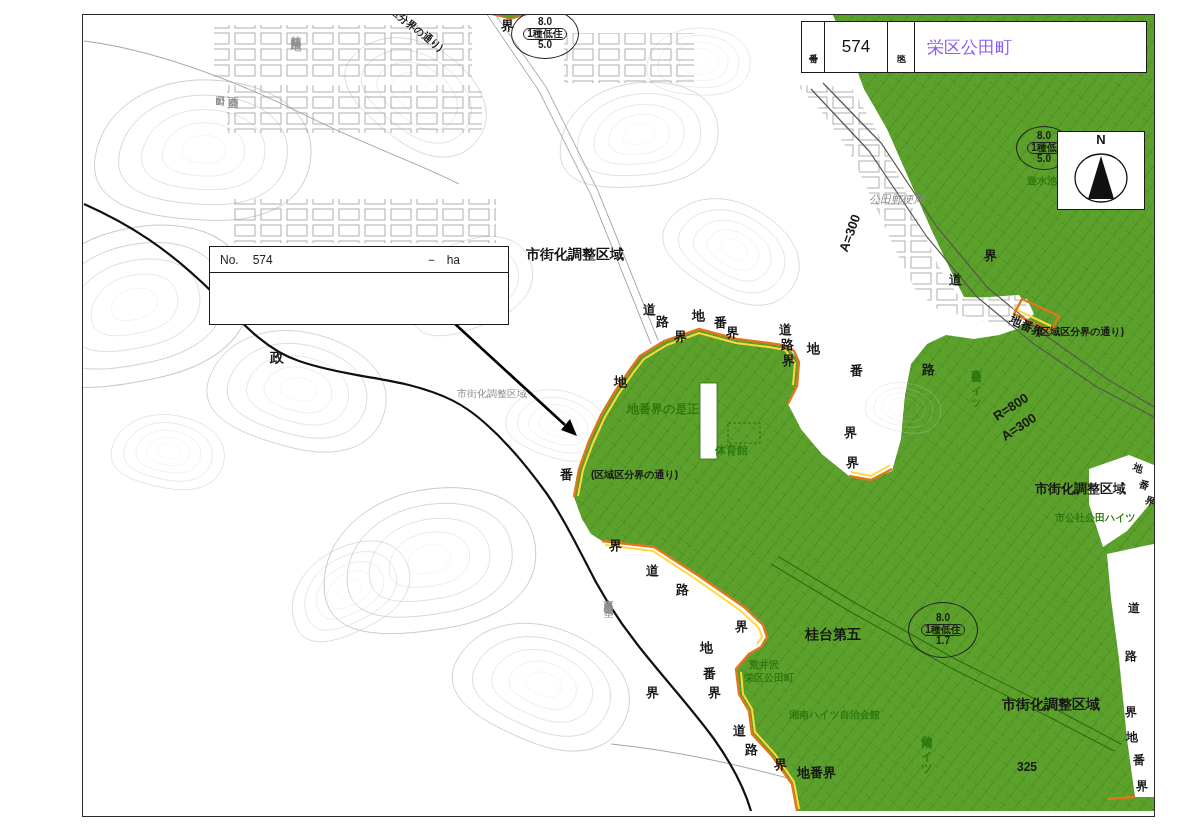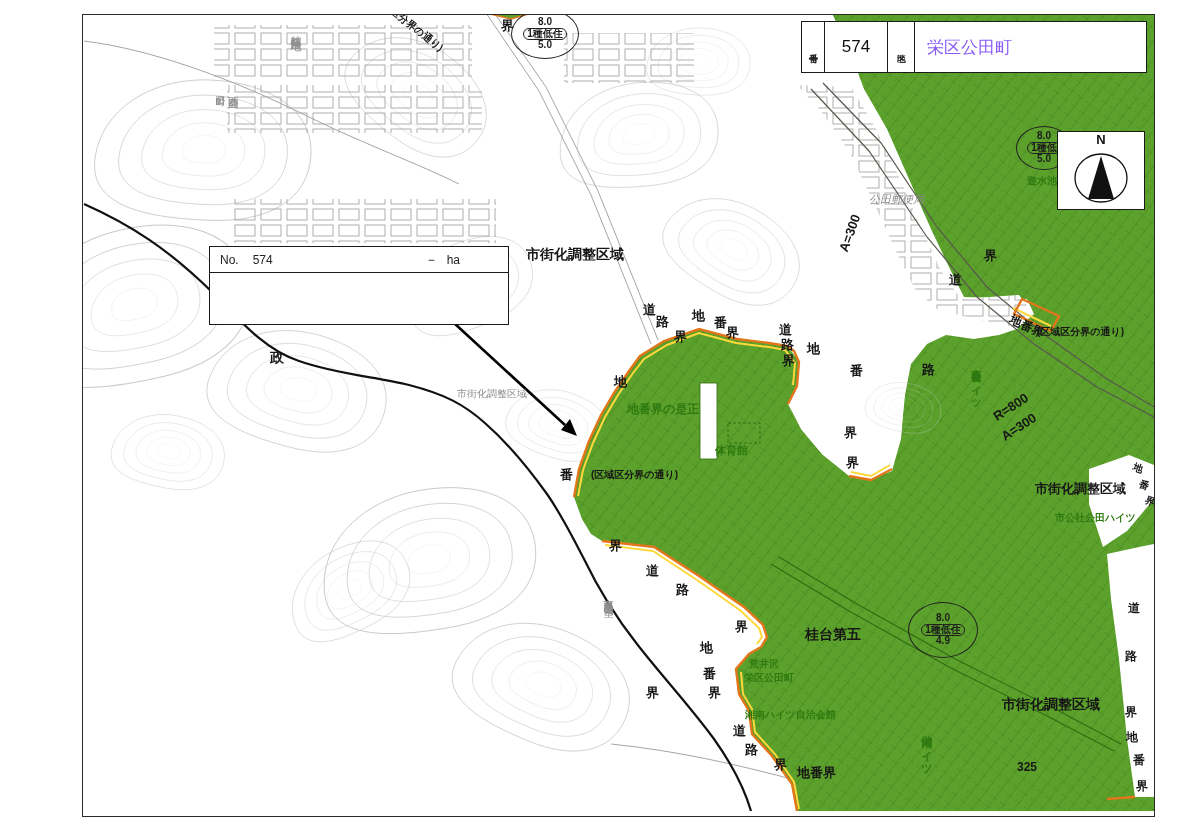--- a/index.html
+++ b/index.html
@@ -223,23 +223,23 @@
           <div class="lbl b" style="left: 1038px; top: 328px; font-size: 10px;">(区域区分界の通り)</div>
           <div class="lbl b" style="left: 393px; top: 5px; font-size: 10px; transform: rotate(38deg);">(区分界の通り)</div>
           <div class="lbl b" style="left: 838px; top: 250px; font-size: 13px; transform: rotate(-70deg);">A=300</div>
           <div class="lbl b" style="left: 992px; top: 413px; font-size: 13px; transform: rotate(-33deg);">R=800</div>
           <div class="lbl b" style="left: 1000px; top: 433px; font-size: 13px; transform: rotate(-33deg);">A=300</div>
           <div class="lbl b" style="left: 1014px; top: 314px; font-size: 12px; transform: rotate(25deg);">地番界</div>
           <div class="lbl b" style="left: 1018px; top: 762px; font-size: 12px;">325</div>
           <div class="lbl g" style="left: 628px; top: 404px; font-size: 12px;">地番界の是正</div>
           <div class="lbl g" style="left: 716px; top: 446px; font-size: 11px;">体育館</div>
           <div class="lbl g" style="left: 1056px; top: 514px; font-size: 10px;">市公社公田ハイツ</div>
-          <div class="lbl g" style="left: 750px; top: 661px; font-size: 10px; font-family: Liberation Mono, monospace;">荒井沢</div>
+          <div class="lbl g" style="left: 750px; top: 661px; font-size: 10px;">荒井沢</div>
           <div class="lbl g" style="left: 745px; top: 674px; font-size: 10px;">栄区公田町</div>
-          <div class="lbl g" style="left: 746px; top: 711px; font-size: 10px;">湘南ハイツ自治会館</div>
+          <div class="lbl g" style="left: 790px; top: 711px; font-size: 10px;">湘南ハイツ自治会館</div>
           <div class="lbl g" style="left: 1028px; top: 177px; font-size: 10px;">遊水池</div>
           <div class="lbl g" style="left: 1090px; top: 62px; font-size: 10px;">桂台第五</div>
           <div class="lbl g v" style="left: 972px; top: 362px; font-size: 10px;">市公社公田ハイツ</div>
           <div class="lbl g v" style="left: 922px; top: 728px; font-size: 11px;">湘南ハイツ</div>
           <div class="lbl gr" style="left: 870px; top: 195px; font-size: 11px; font-style: italic;">公田郵便局</div>
           <div class="lbl gr" style="left: 458px; top: 390px; font-size: 10px;">市街化調整区域</div>
           <div class="lbl gr v" style="left: 291px; top: 28px; font-size: 11px;">桂郷台団地</div>
           <div class="lbl gr v" style="left: 216px; top: 88px; font-size: 10px;">公田町</div>
           <div class="lbl gr v" style="left: 229px; top: 90px; font-size: 10px;">西公園</div>
           <div class="lbl gr v" style="left: 604px; top: 592px; font-size: 10px;">市水道局公田電気室</div>
@@ -249,19 +249,19 @@
             <div class="r">5.0</div>
           </div>
           <div class="zc" style="left: 1017px; top: 127px; width: 54px; height: 42px;">
             <div class="r">8.0</div>
             <div class="r m">1種低</div>
             <div class="r">5.0</div>
           </div>
           <div class="zc" style="left: 909px; top: 603px; width: 68px; height: 54px;">
             <div class="r">8.0</div>
             <div class="r m">1種低住</div>
-            <div class="r">4.9</div>
+            <div class="r">1.7</div>
           </div>
         </div>
 
     </div>
   </div>
 </div>
 
 </body></html>

